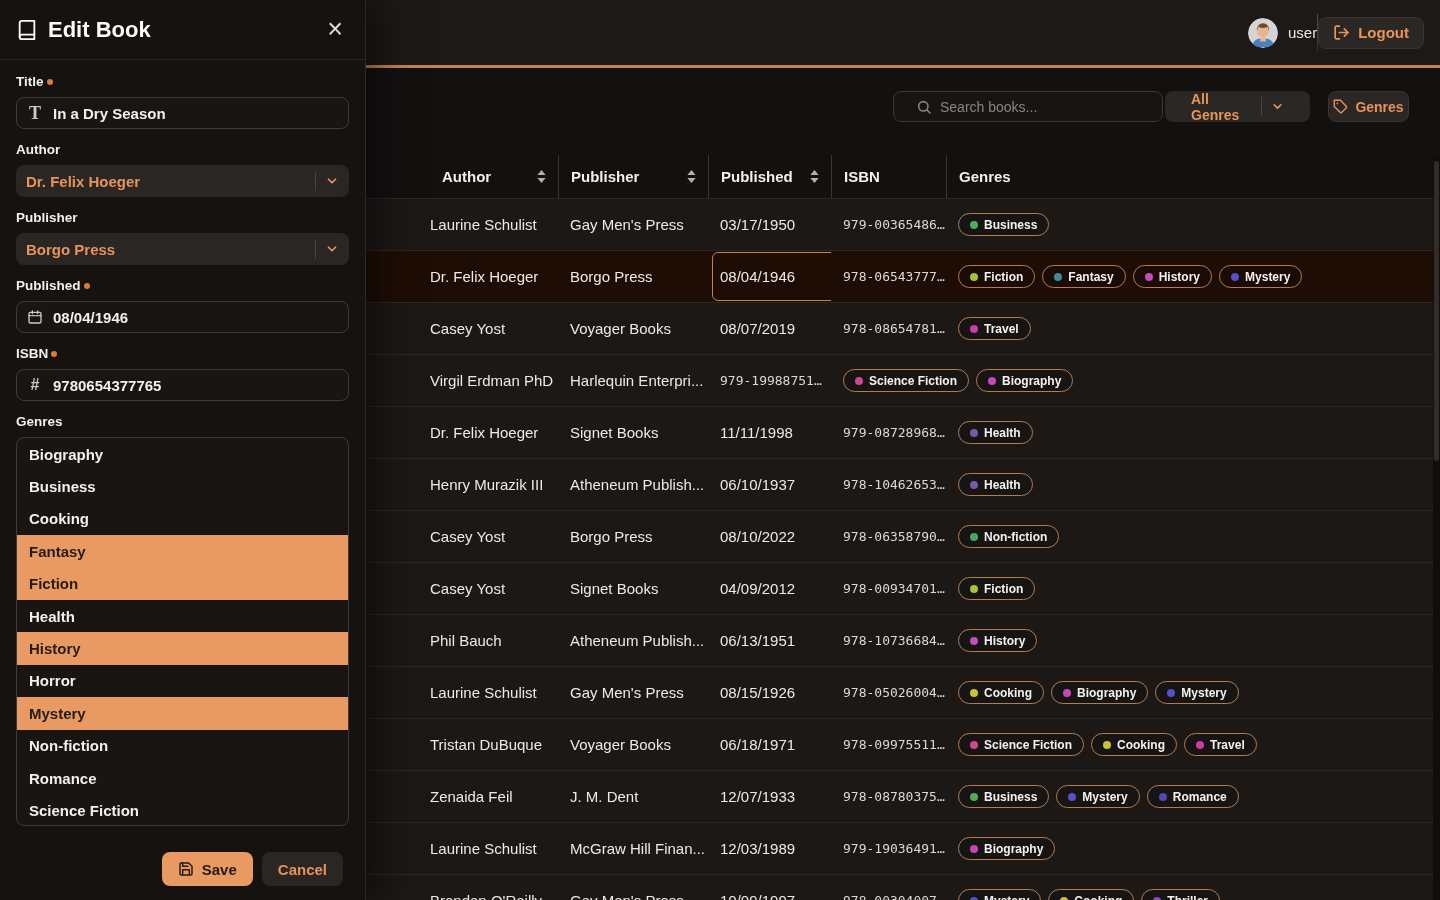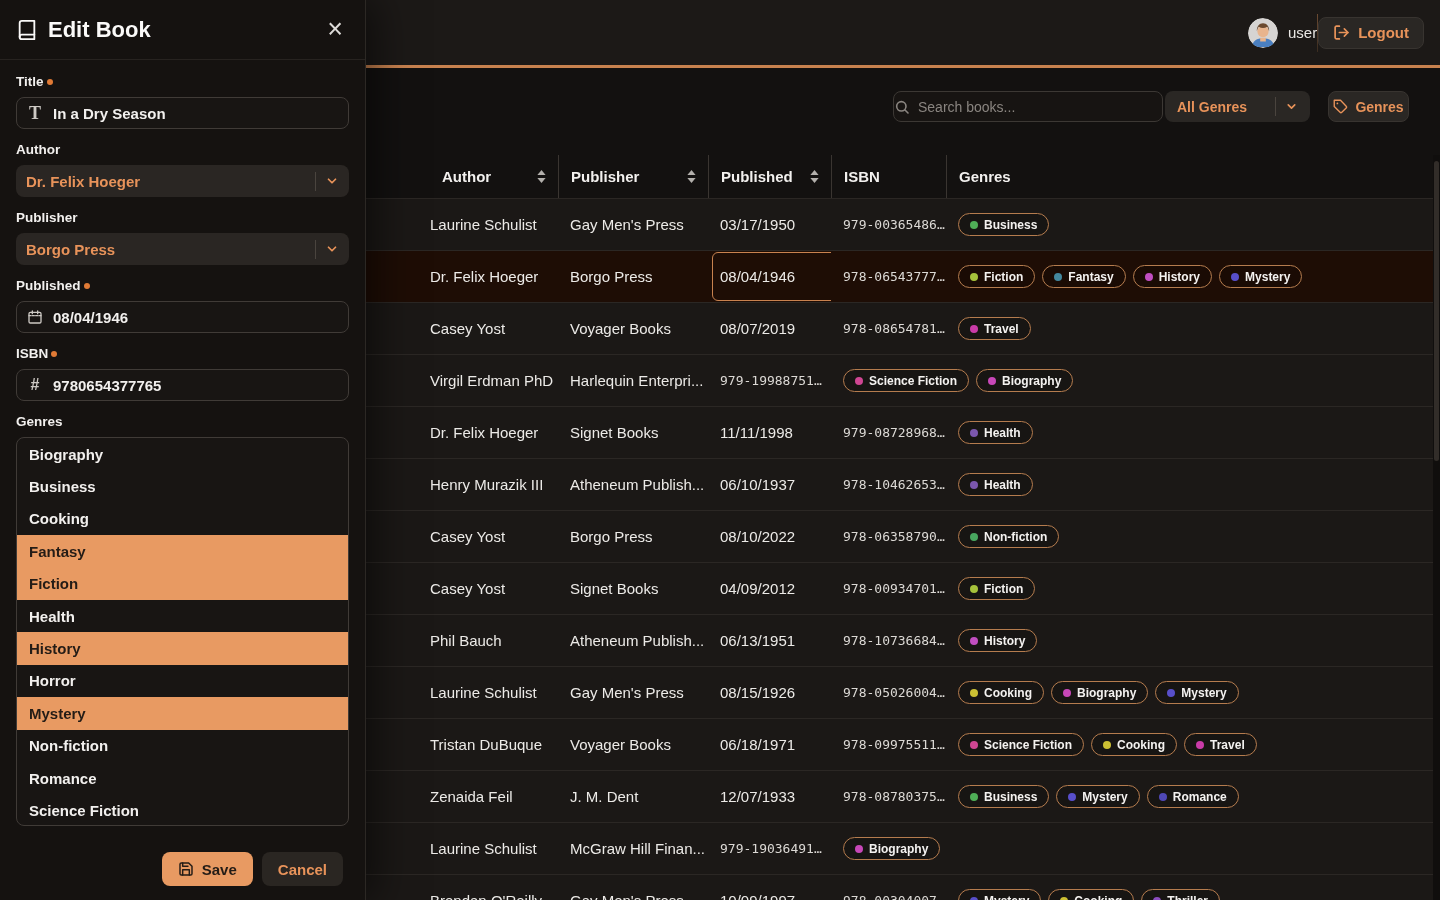--- a/index.html
+++ b/index.html
@@ -27,31 +27,31 @@
     background:#2a2724; border:1px solid #383430; border-radius:8px;
     color:#e8935a; font-size:15px; font-weight:600; cursor:pointer;
     font-family:"Liberation Sans", sans-serif;
   }
 
   
   .toolbar{ position:absolute; top:91px; left:0; width:1440px; height:32px; }
   .search-box{
     position:absolute; left:893px; top:0; width:270px; height:31px;
     background:#171412; border:1px solid #3c3834; border-radius:8px;
-    display:flex; align-items:center; padding:0 0; gap:8px;
+    display:flex; align-items:center; padding:0 22px; gap:8px;
   }
   .search-box input{
     flex:1; background:transparent; border:none; outline:none;
     color:#e9e7e4; font-size:14px; font-family:"Liberation Sans", sans-serif;
   }
   .search-box input::placeholder{ color:#8a8580; }
   .genre-filter{
     position:absolute; left:1165px; top:0; width:145px; height:31px;
     background:#2a2724; border-radius:8px; display:flex; align-items:center;
-    padding:0 12px; cursor:pointer;
+    padding:0 26px; cursor:pointer;
   }
   .genre-filter .val{ flex:1; color:#e8935a; font-size:14px; font-weight:700; }
   .vsep{ width:1px; height:19px; background:#4a443e; margin-right:9px; }
   .genres-btn{
     position:absolute; left:1328px; top:0; width:81px; height:31px;
     background:#2a2724; border:1px solid #383430; border-radius:8px;
     display:flex; align-items:center; justify-content:center; gap:7px;
     color:#e8935a; font-size:14px; font-weight:700; cursor:pointer;
     font-family:"Liberation Sans", sans-serif;
   }
@@ -428,20 +428,21 @@
           <span class="chip">
             <span class="dot" style="background: rgb(79, 72, 181);"></span>
             <span class="chip-l">Romance</span>
           </span>
         </div>
       </div>
       <div class="tr">
         <div class="td sp"></div>
         <div class="td a">Laurine Schulist</div>
         <div class="td">McGraw Hill Finan...</div>
+        <div class="td pub">12/03/1989</div>
         <div class="td isbn">979-19036491…</div>
         <div class="td chips">
           <span class="chip">
             <span class="dot" style="background: rgb(199, 71, 184);"></span>
             <span class="chip-l">Biography</span>
           </span>
         </div>
       </div>
       <div class="tr">
         <div class="td sp"></div>

